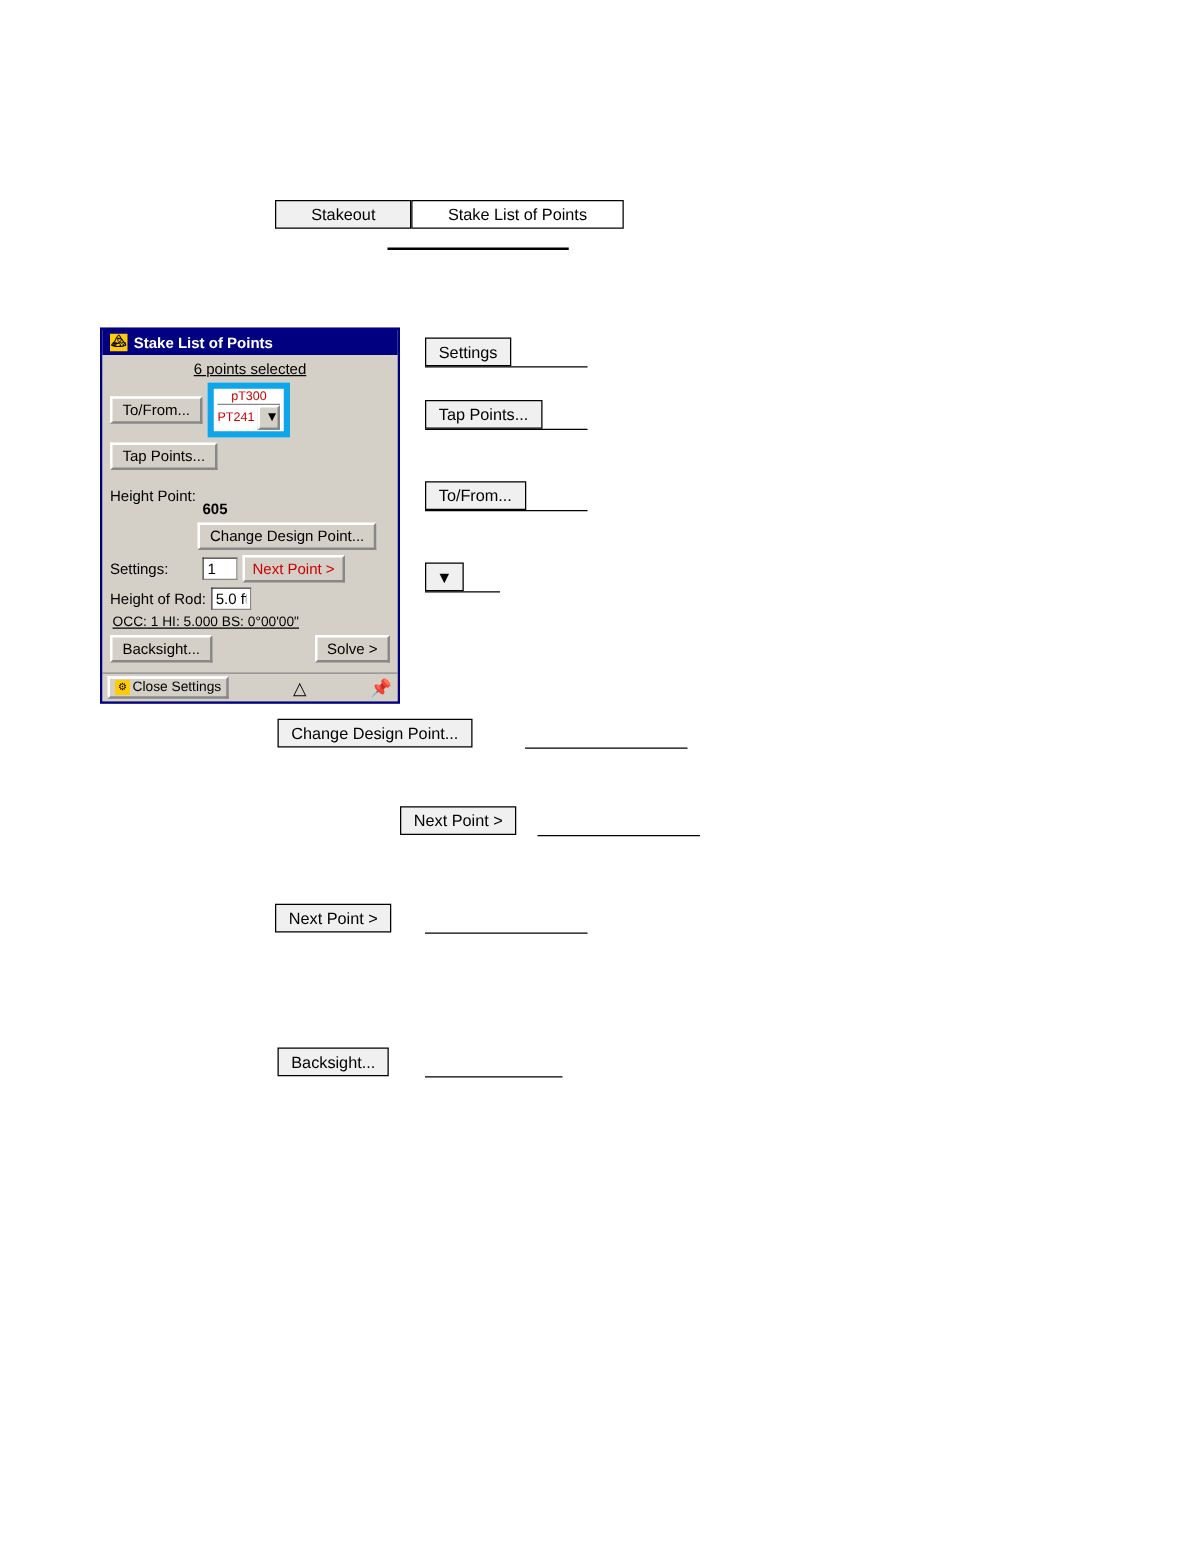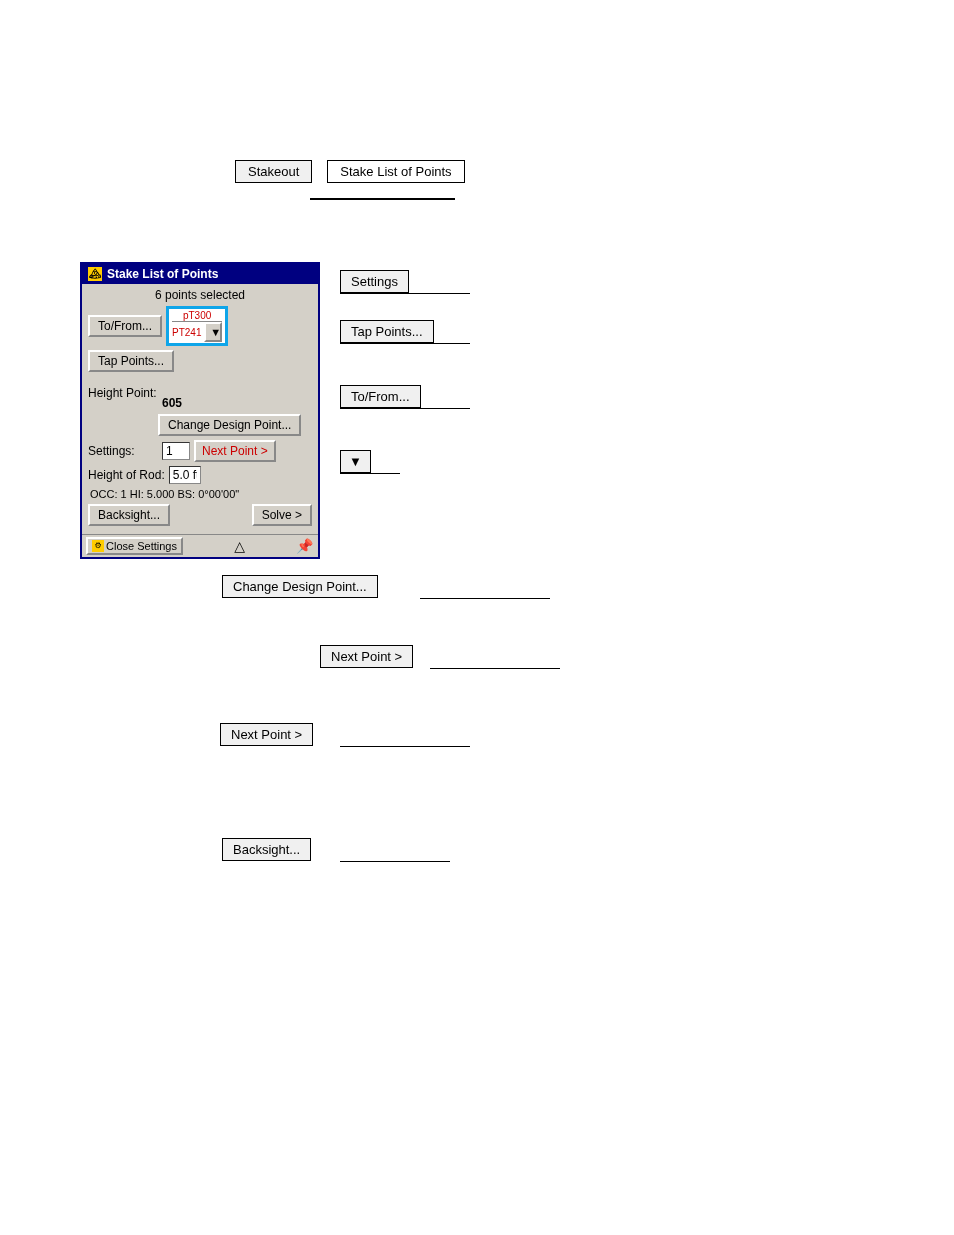--- a/index.html
+++ b/index.html
@@ -20,24 +20,23 @@
     .top-tabs {
       position: absolute;
       top: 160px;
       left: 220px;
       display: flex;
       gap: 0;
     }
     .tab-button {
       border: 1px solid #000;
       background: #f0f0f0;
-      padding: 3px 12px;
+      padding: 3px 28px;
       cursor: pointer;
       font-size: 13px;
-      margin-left: 15px;
     }
     .tab-button.active {
       background: #fff;
       font-weight: normal;
     }
     .tab-underline {
       position: absolute;
       top: 198px;
       left: 310px;
       width: 145px;
@@ -74,41 +73,42 @@
       color: #000;
     }
     .dialog-body {
       padding: 4px 6px;
       background: #d4d0c8;
     }
     .points-selected {
       text-align: center;
       font-size: 12px;
       margin-bottom: 4px;
+      text-decoration: underline;
     }
     .dialog-row {
       display: flex;
       align-items: center;
       margin-bottom: 4px;
       gap: 4px;
     }
     .dialog-btn {
       border: 2px solid #888;
       border-top-color: #fff;
       border-left-color: #fff;
       background: #d4d0c8;
       padding: 2px 8px;
       font-size: 12px;
       cursor: pointer;
       white-space: nowrap;
     }
     .pt-display-stacked {
       display: flex;
       flex-direction: column;
-      border: 3px solid #0ea5e9;
+      border: 5px solid #0ea5e9;
       background: #fff;
       padding: 1px 3px;
       font-size: 10px;
       color: #cc0000;
       min-width: 38px;
       text-align: center;
     }
     .pt-display-stacked .line2 {
       border-top: 1px solid #888;
       font-size: 10px;
@@ -154,20 +154,21 @@
       border: 1px inset #888;
       background: #fff;
       padding: 1px 3px;
       font-size: 12px;
       width: 32px;
     }
     .occ-line {
       font-size: 11px;
       margin-bottom: 4px;
       padding-left: 2px;
+      text-decoration: underline;
     }
     .dialog-footer {
       display: flex;
       justify-content: space-between;
       margin-top: 2px;
       margin-bottom: 4px;
     }
     .dialog-bottom {
       display: flex;
       align-items: center;

